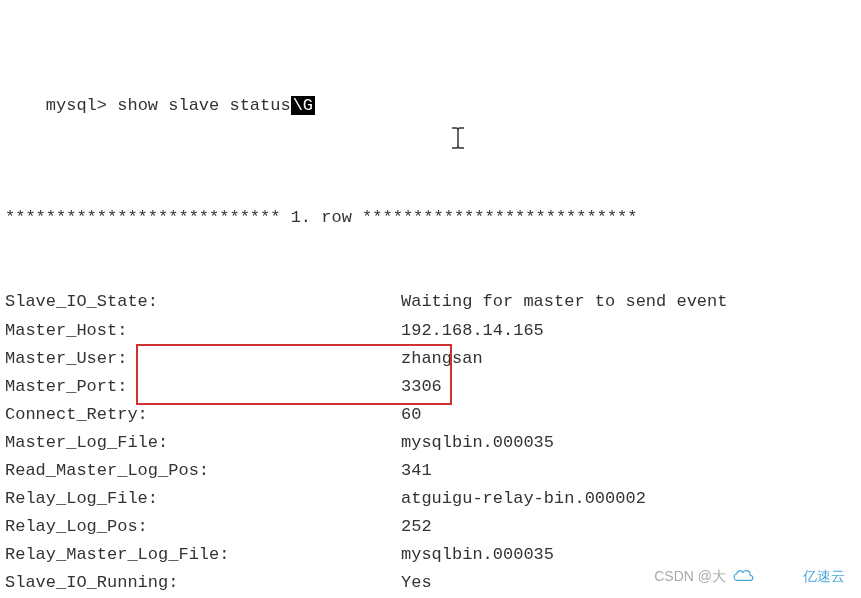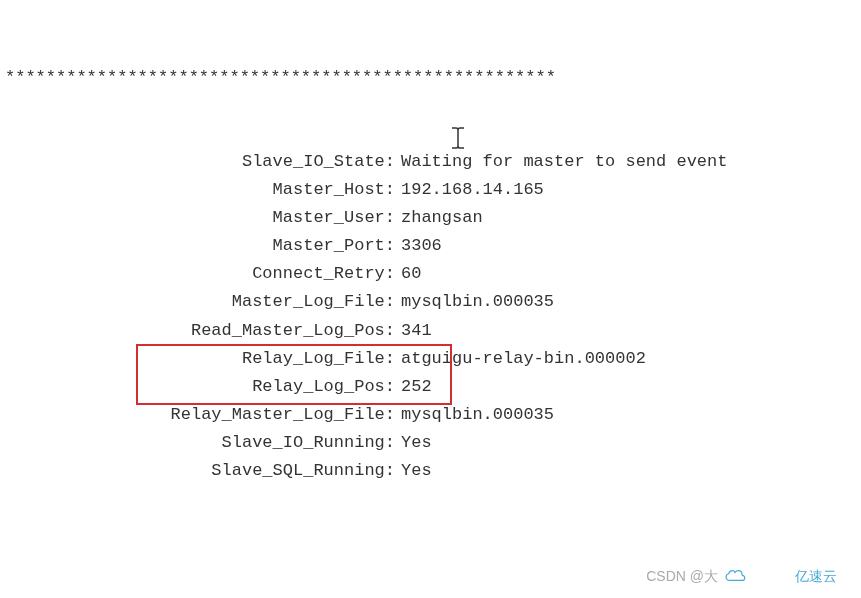--- a/index.html
+++ b/index.html
@@ -34,21 +34,21 @@
       padding: 0 2px;
     }
     .row-separator {
       display: flex;
     }
     .status-line {
       display: flex;
     }
     .status-key {
       width: 390px;
-      text-align: right;
+      text-align: left;
       padding-right: 0;
     }
     .status-value {
       text-align: right;
       padding-left: 6px;
     }
     .red-box {
       border: 2px solid #d03030;
       position: absolute;
       left: 136px;
@@ -60,21 +60,21 @@
     .cursor-icon {
       position: absolute;
       left: 450px;
       top: 126px;
       width: 16px;
       height: 24px;
       pointer-events: none;
     }
     .watermark-right {
       position: absolute;
-      right: 24px;
+      right: 16px;
       bottom: 10px;
       display: flex;
       align-items: center;
       gap: 6px;
     }
     .watermark-text {
       color: #aaa;
       font-family: Arial, sans-serif;
       font-size: 14px;
     }
@@ -87,22 +87,25 @@
       font-family: Arial, sans-serif;
       font-size: 14px;
       font-weight: 500;
       margin-left: 43px;
     }
   </style>
 </head>
 <body>
 
 <div class="terminal">
+  <div class="prompt-line">
+    <span class="command-part">mysql&gt;</span> <span class="command-part">show slave status</span><span class="highlight-box">\G</span>
+  </div>
   <div class="row-separator">
-    <span>***************************</span><span>***************************</span>
+    <span>***************************</span><span> 1. row </span><span>***************************</span>
   </div>
   <div id="status-lines"><div class="status-line"><span class="status-key">Slave_IO_State:</span><span class="status-value">Waiting for master to send event</span></div><div class="status-line"><span class="status-key">Master_Host:</span><span class="status-value">192.168.14.165</span></div><div class="status-line"><span class="status-key">Master_User:</span><span class="status-value">zhangsan</span></div><div class="status-line"><span class="status-key">Master_Port:</span><span class="status-value">3306</span></div><div class="status-line"><span class="status-key">Connect_Retry:</span><span class="status-value">60</span></div><div class="status-line"><span class="status-key">Master_Log_File:</span><span class="status-value">mysqlbin.000035</span></div><div class="status-line"><span class="status-key">Read_Master_Log_Pos:</span><span class="status-value">341</span></div><div class="status-line"><span class="status-key">Relay_Log_File:</span><span class="status-value">atguigu-relay-bin.000002</span></div><div class="status-line"><span class="status-key">Relay_Log_Pos:</span><span class="status-value">252</span></div><div class="status-line"><span class="status-key">Relay_Master_Log_File:</span><span class="status-value">mysqlbin.000035</span></div><div class="status-line"><span class="status-key">Slave_IO_Running:</span><span class="status-value">Yes</span></div><div class="status-line"><span class="status-key">Slave_SQL_Running:</span><span class="status-value">Yes</span></div></div>
 </div>
 
 <div class="red-box"></div>
 
 <div class="cursor-icon">
   <svg viewBox="0 0 16 24" width="16" height="24">
     <path d="M 2 2 L 6 2 M 10 2 L 14 2 M 8 2 L 8 22 M 2 22 L 6 22 M 10 22 L 14 22 M 6 2 Q 8 2 8 4 M 10 2 Q 8 2 8 4 M 6 22 Q 8 22 8 20 M 10 22 Q 8 22 8 20" stroke="#333" stroke-width="1.5" fill="none"></path>
   </svg>

